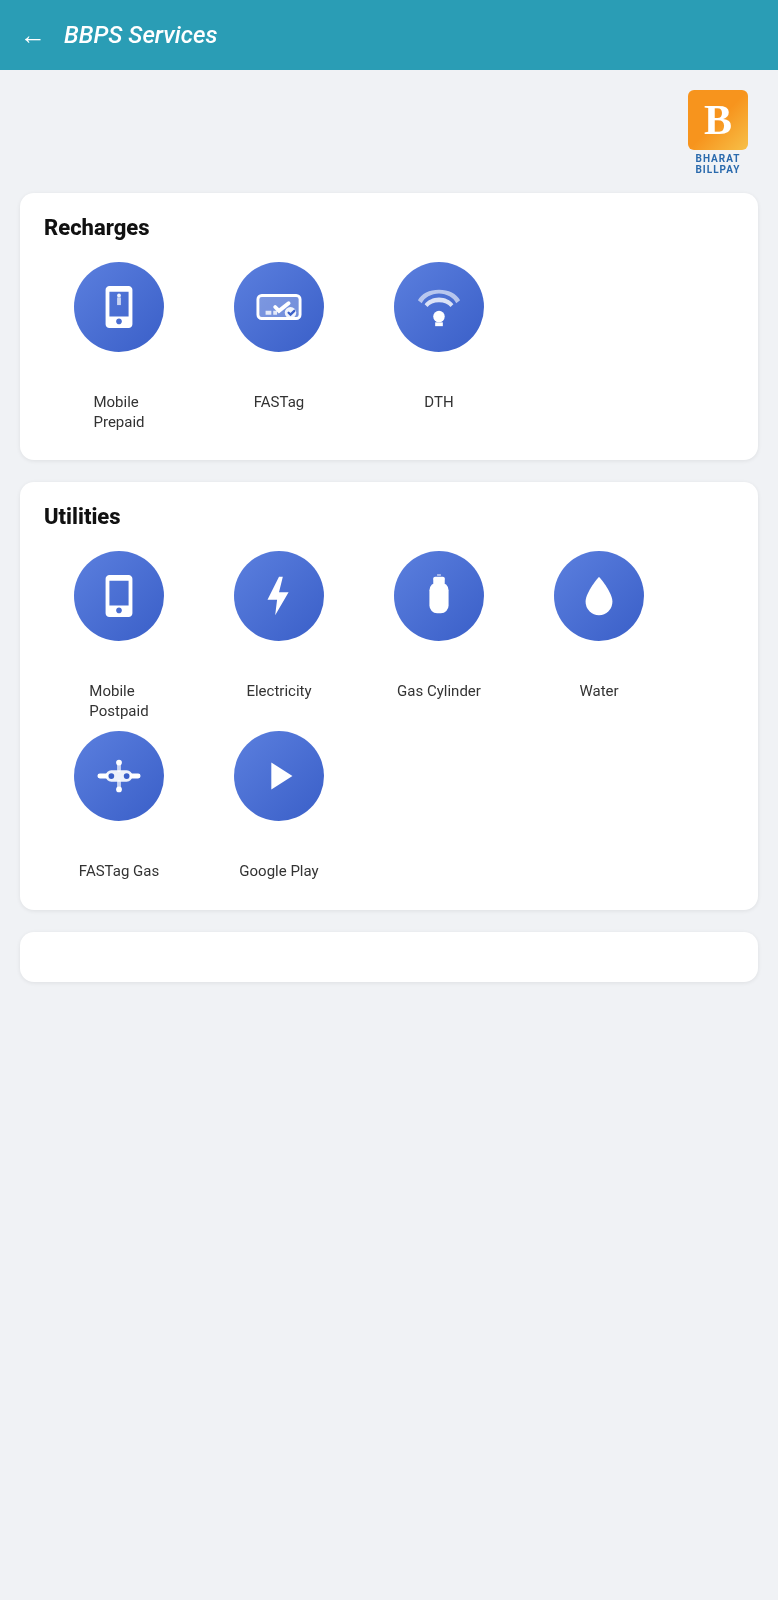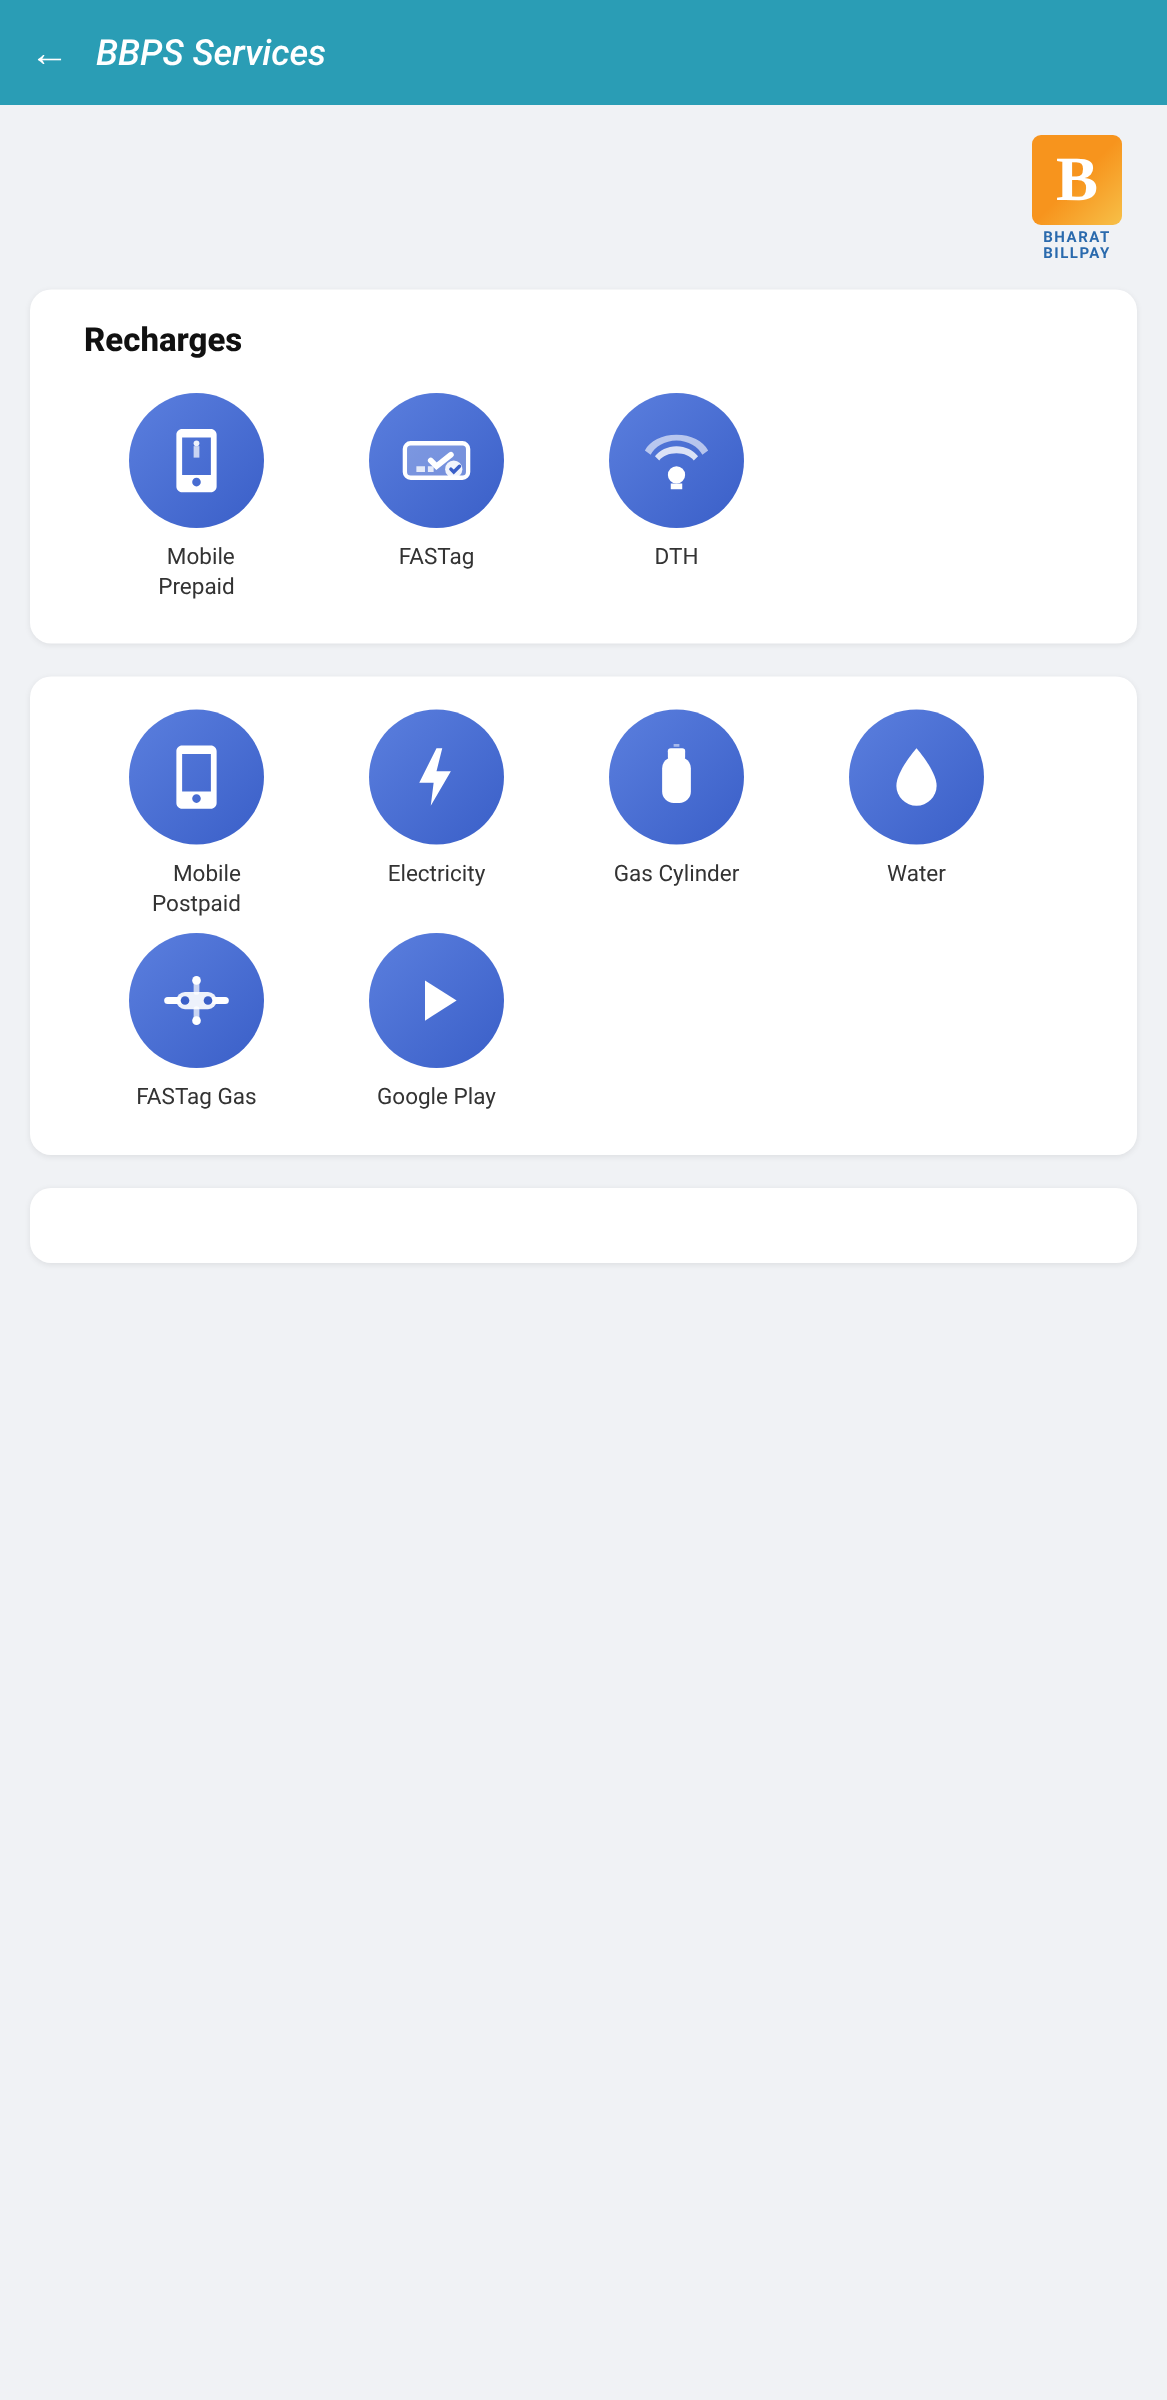--- a/index.html
+++ b/index.html
@@ -61,21 +61,21 @@
       font-weight: 900;
       color: white;
       font-family: Georgia, serif;
       line-height: 1;
     }
 
     
     .section-card {
       background: white;
       border-radius: 14px;
-      padding: 22px 20px 28px 36px;
+      padding: 22px 20px 28px 24px;
       margin-bottom: 22px;
       box-shadow: 0 1px 4px rgba(0,0,0,0.08);
     }
     .section-title {
       font-size: 22px;
       font-weight: 800;
       color: #111;
       margin-bottom: 22px;
     }
 
@@ -103,22 +103,23 @@
       margin-bottom: 10px;
     }
     .service-icon-circle svg {
       width: 46px;
       height: 46px;
       fill: white;
     }
     .service-label {
       font-size: 15px;
       color: #333;
-      text-align: right;
+      text-align: left;
       line-height: 1.3;
+      margin-top: 31px;
     }
   </style>
 </head>
 <body>
 
 <div class="header">
   <span class="header-back">←</span>
   <span class="header-title">BBPS Services</span>
 </div>
 
@@ -173,20 +174,21 @@
             <line x1="12" y1="14" x2="12" y2="20" stroke="white" stroke-width="0" fill="none"></line>
             <path d="M10 20h4v2h-4z"></path>
           </svg>
         </div>
         <span class="service-label">DTH</span>
       </div>
     </div>
   </div>
 
   <div class="section-card">
+    <div class="section-title">Utilities</div>
     <div class="items-row">
 
       <div class="service-item">
         <div class="service-icon-circle">
           <svg viewBox="0 0 24 24">
             <path d="M17 1H7C5.9 1 5 1.9 5 3v18c0 1.1.9 2 2 2h10c1.1 0 2-.9 2-2V3c0-1.1-.9-2-2-2zm-5 20c-.83 0-1.5-.67-1.5-1.5S11.17 18 12 18s1.5.67 1.5 1.5S12.83 21 12 21zm5-4H7V4h10v13z"></path>
           </svg>
         </div>
         <span class="service-label">Mobile<br>Postpaid</span>
       </div>

